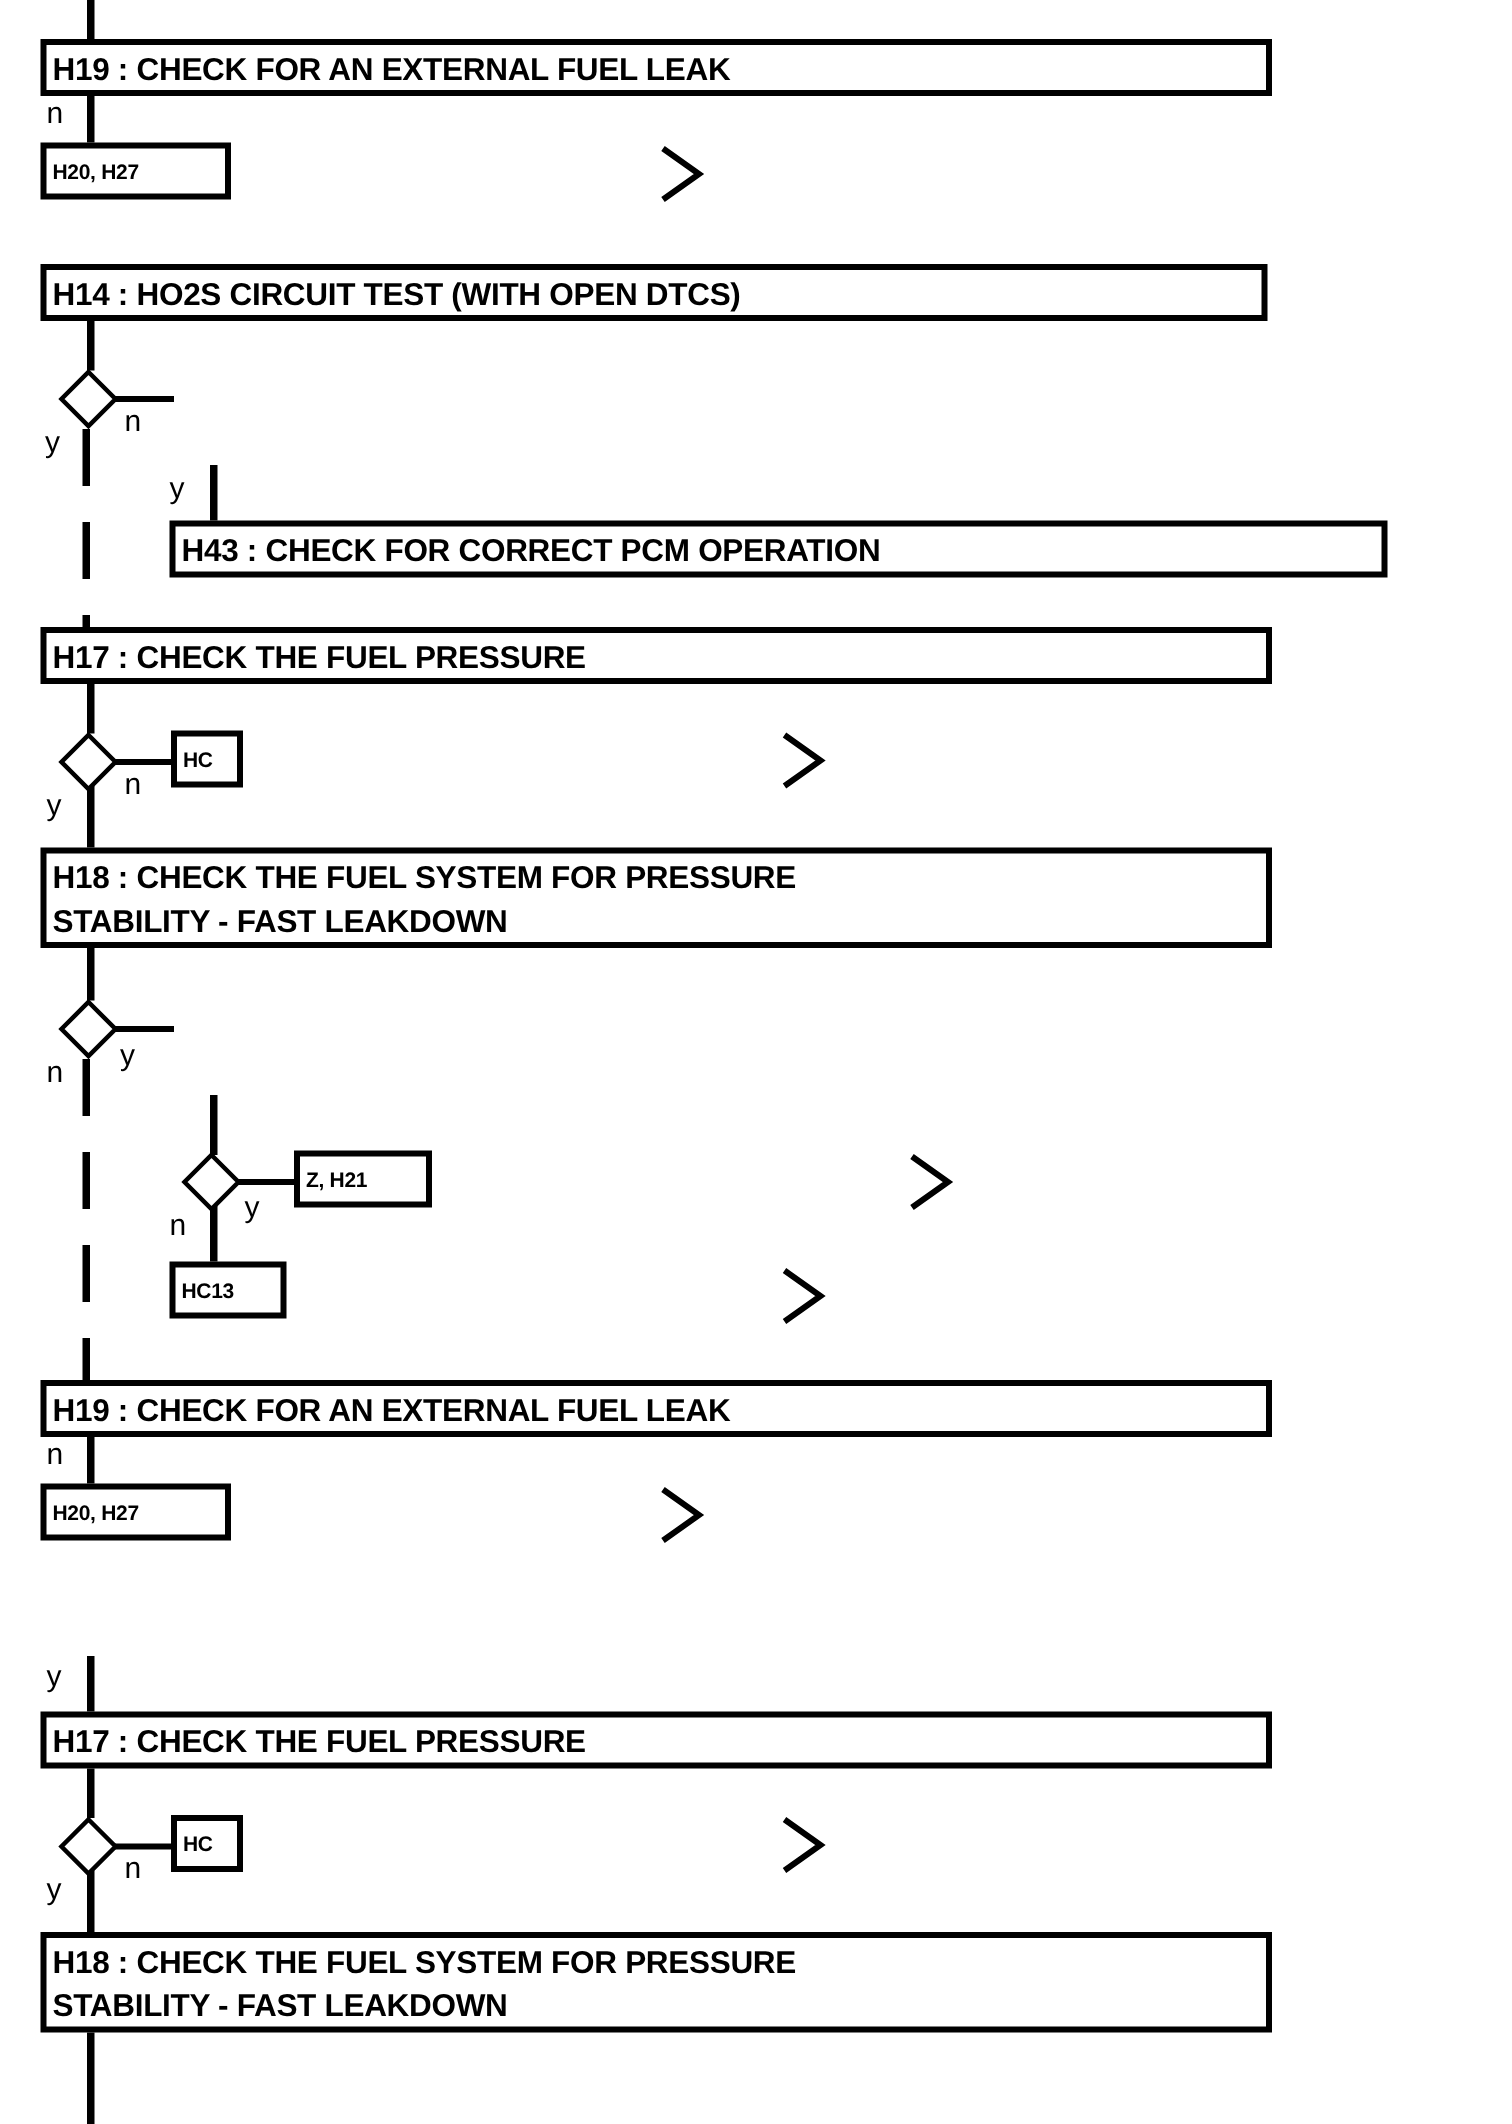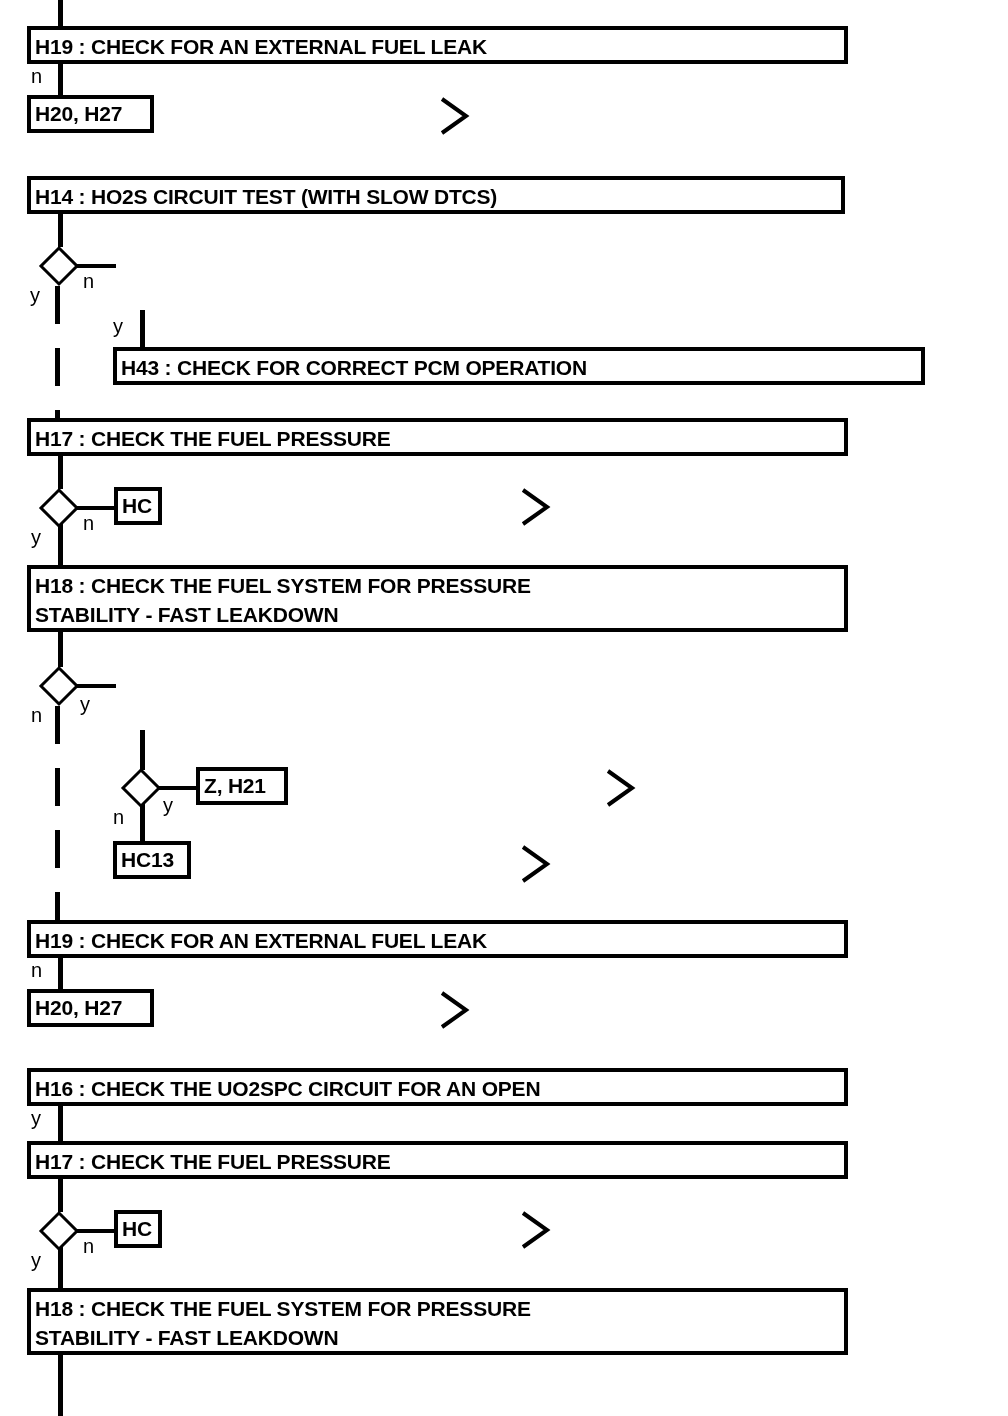--- a/index.html
+++ b/index.html
@@ -27,21 +27,21 @@
     font-weight: bold;
     font-size: 21px;
     line-height: 29px;
     letter-spacing: -0.2px;
     padding: 2px 0 0 4px;
     white-space: pre-line;
     text-align: left;
     z-index: 5;
   }
   .node-box.small {
-    font-size: 21px;
+    font-size: 14px;
     padding: 1px 3px 0 4px;
     line-height: 28px;
   }
 
   
   .vline {
     position: absolute;
     width: 5px;
     background: #000000;
     z-index: 2;
@@ -107,21 +107,21 @@
   <div class="blabel" style="left:31px; top:66px;">n</div>
 
   <div class="node-box small" style="left:27px; top:95px; width:127px; height:38px;">H20, H27</div>
 
   <div class="chev" style="left:438px; top:95px;">
     <svg width="36" height="42" viewBox="0 0 36 42">
       <polyline points="4,4 28,21 4,38" fill="none" stroke="#000000" stroke-width="4"></polyline>
     </svg>
   </div>
 
-  <div class="node-box" style="left:27px; top:176px; width:818px; height:38px;">H14 : HO2S CIRCUIT TEST (WITH SLOW DTCS)</div>
+  <div class="node-box" style="left:27px; top:176px; width:818px; height:38px;">H14 : HO2S CIRCUIT TEST (WITH OPEN DTCS)</div>
 
   <div class="vline" style="left:58px; top:212px; height:35px;"></div>
 
   <div class="diamond" style="left:38px; top:245px;">
     <svg width="42" height="42" viewBox="0 0 42 42">
       <polygon points="21,3 39,21 21,39 3,21" fill="#ffffff" stroke="#000000" stroke-width="3"></polygon>
     </svg>
   </div>
   <div class="hline thin" style="left:74px; top:264px; width:42px;"></div>
 
@@ -214,21 +214,20 @@
   <div class="blabel" style="left:31px; top:960px;">n</div>
 
   <div class="node-box small" style="left:27px; top:989px; width:127px; height:38px;">H20, H27</div>
 
   <div class="chev" style="left:438px; top:989px;">
     <svg width="36" height="42" viewBox="0 0 36 42">
       <polyline points="4,4 28,21 4,38" fill="none" stroke="#000000" stroke-width="4"></polyline>
     </svg>
   </div>
 
-  <div class="node-box" style="left:27px; top:1068px; width:821px; height:38px;">H16 : CHECK THE UO2SPC CIRCUIT FOR AN OPEN</div>
 
   <div class="vline" style="left:58px; top:1104px; height:38px;"></div>
   <div class="blabel" style="left:31px; top:1108px;">y</div>
 
   <div class="node-box" style="left:27px; top:1141px; width:821px; height:38px;">H17 : CHECK THE FUEL PRESSURE</div>
 
   <div class="vline" style="left:58px; top:1177px; height:35px;"></div>
 
   <div class="diamond" style="left:38px; top:1210px;">
     <svg width="42" height="42" viewBox="0 0 42 42">

